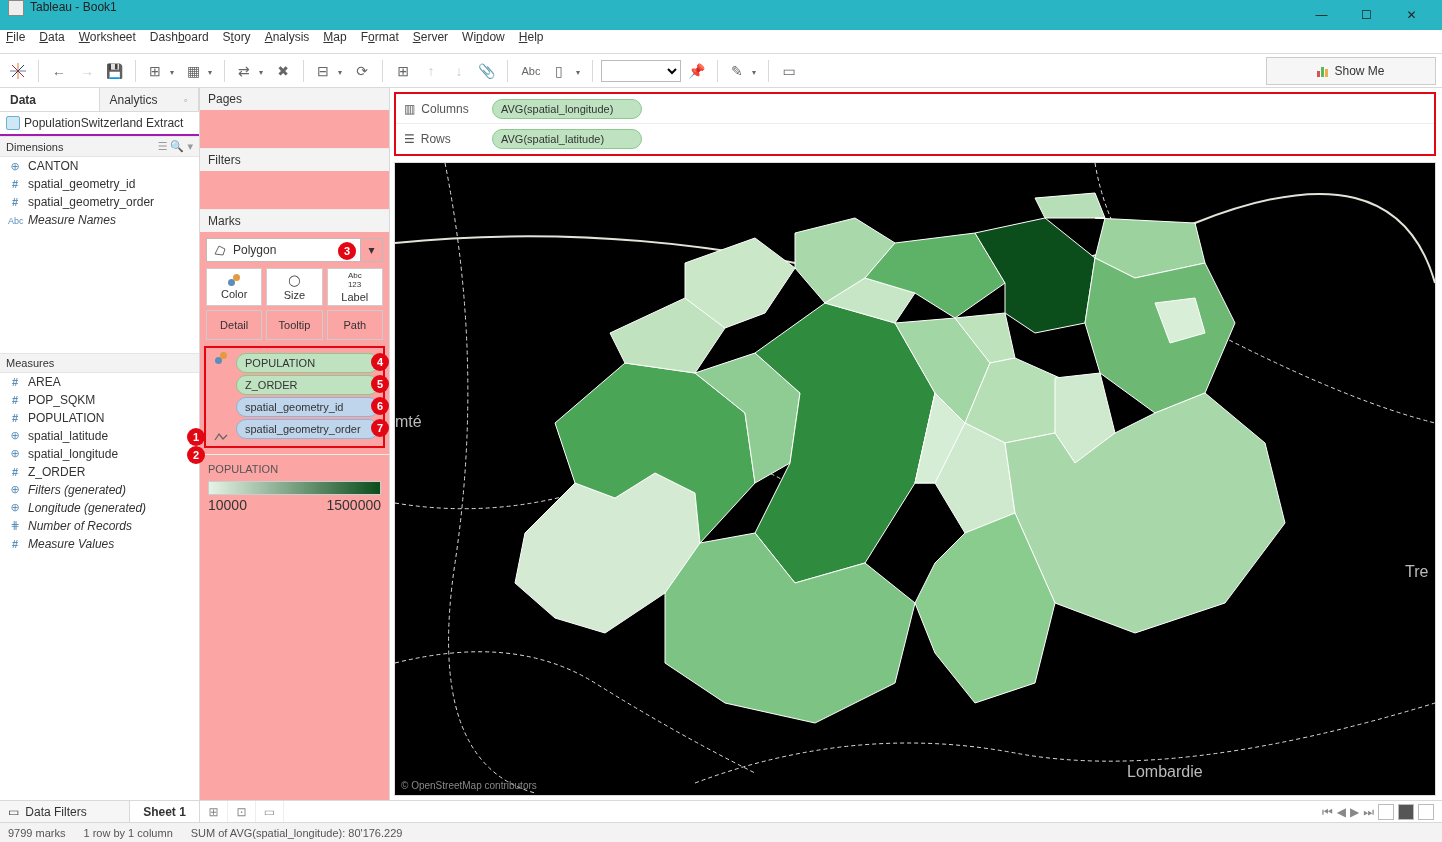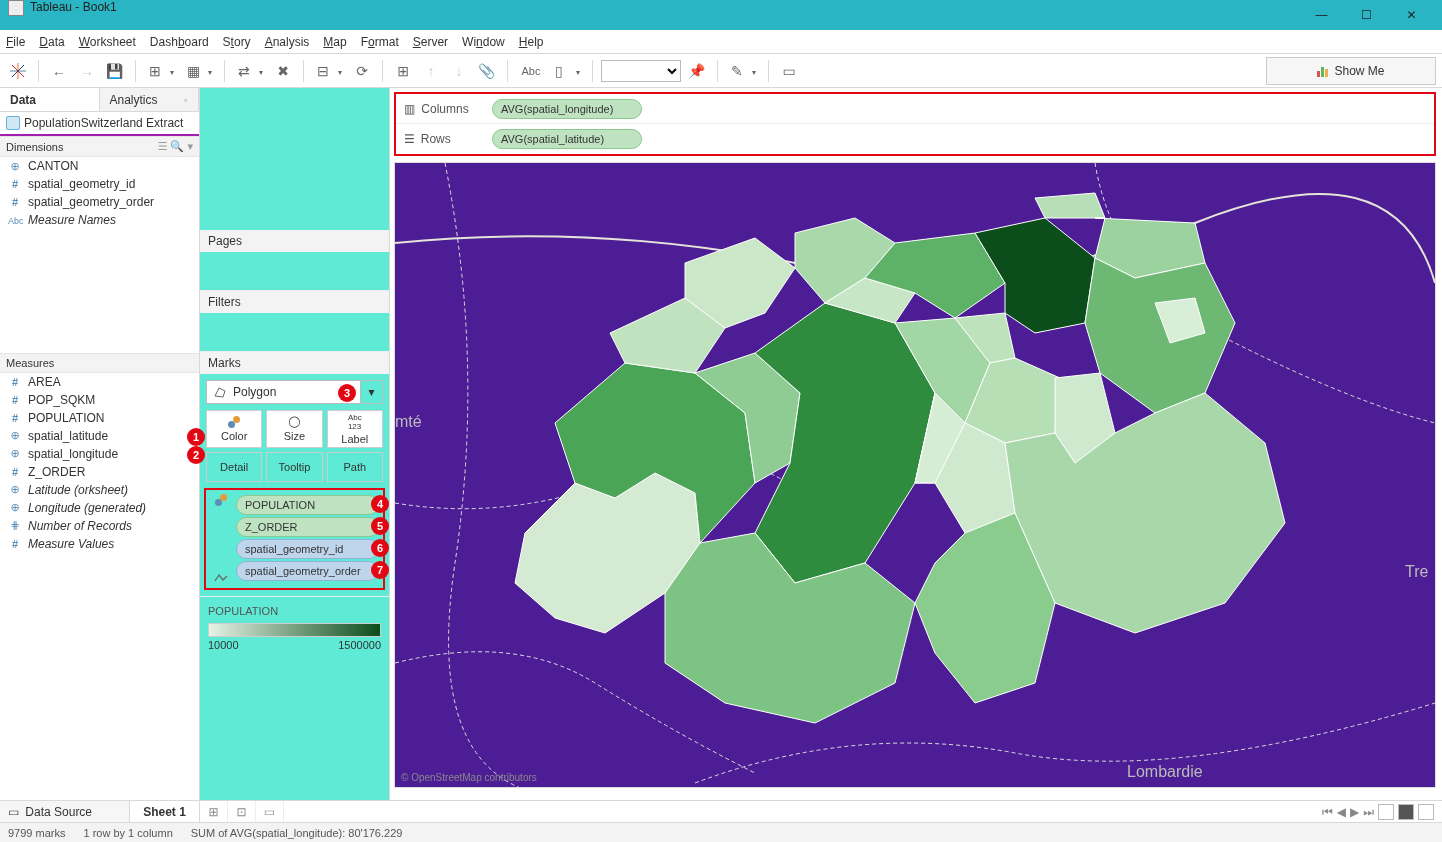--- a/index.html
+++ b/index.html
@@ -3,21 +3,21 @@
 <meta charset="utf-8">
 <style>
 * { box-sizing: border-box; margin: 0; padding: 0; font-family: "Segoe UI", Arial, sans-serif; }
 body { width: 1442px; height: 842px; overflow: hidden; background: #fff; font-size: 12px; color: #333; }
 
 .titlebar { height: 30px; background: #29b5c3; display: flex; align-items: flex-start; padding: 0 8px; color: #333; }
 .titlebar .app-icon { width: 16px; height: 16px; background: #eee; border: 1px solid #888; margin-right: 6px; display:inline-block; }
 .titlebar .title { flex: 1; font-size: 12px; color: #222; }
 .winbtn { width: 45px; height: 30px; display: flex; align-items: center; justify-content: center; color: #222; cursor: pointer; }
 
-.menubar { height: 24px; background: #fff; border-bottom: 1px solid #d9d9d9; display: flex; align-items: center; padding: 0 6px; gap: 14px; }
+.menubar { height: 24px; background: #fff; border-bottom: 1px solid #d9d9d9; display: flex; align-items: flex-start; padding: 0 6px; gap: 14px; }
 .menubar span { font-size: 12px; cursor: pointer; }
 .menubar span u { text-decoration: underline; }
 
 .toolbar { height: 34px; background: #fff; border-bottom: 1px solid #d9d9d9; display: flex; align-items: center; padding: 0 6px; gap: 4px; position: relative; }
 .tbtn { width: 24px; height: 24px; display:flex; align-items:center; justify-content:center; border:1px solid transparent; cursor:pointer; color:#666; border-radius:2px; font-size:14px;}
 .tbtn.drop { width: 34px; justify-content: flex-start; padding-left: 4px; position:relative; }
 .tbtn.drop::after { content:"▾"; font-size:8px; position:absolute; right:3px; top:8px; color:#666;}
 .tsep { width: 1px; height: 22px; background: #d9d9d9; margin: 0 4px; }
 .showme { position:absolute; right:6px; top:3px; width:170px; height:28px; border:1px solid #ccc; background:#f6f6f6; display:flex; align-items:center; justify-content:center; gap:6px; cursor:pointer;}
 .showme .cbar { display:flex; gap:1px; align-items:flex-end; height:12px;}
@@ -33,51 +33,51 @@
 .leftpane .tabs .tab { flex:1; display:flex; align-items:center; padding:0 10px; font-size:12px; border-right:1px solid #d9d9d9; background:#f3f3f3;}
 .leftpane .tabs .tab.active { background:#fff; font-weight:600;}
 .leftpane .ds { padding:4px 6px; border-bottom:2px solid #a21caf; display:flex; align-items:center; gap:4px;}
 .leftpane .section-hdr { background:#f3f3f3; padding:3px 6px; font-size:11px; display:flex; align-items:center; justify-content:space-between; border-top:1px solid #e5e5e5; border-bottom:1px solid #e5e5e5;}
 .leftpane .field { padding:2px 6px 2px 8px; display:flex; align-items:center; gap:6px; font-size:12px; cursor:pointer;}
 .leftpane .field .ico{width:14px;text-align:center;color:#5b8fb9;font-size:11px;}
 .leftpane .field.italic span.lbl{font-style:italic;}
 .leftpane .spacer{flex:1;}
 .ds .dsico{width:14px;height:14px;display:inline-block;background:#cfe8f5;border:1px solid #6fb0d5;border-radius:2px;position:relative;}
 
-.shelves { width: 190px; border-right:1px solid #d9d9d9; background:#5eead4; display:flex; flex-direction:column; padding:0;justify-content:center; }
+.shelves { width: 190px; border-right:1px solid #d9d9d9; background:#fca5a5; display:flex; flex-direction:column; padding:0; }
 .shelves .shelf { border-bottom:1px solid #eee; }
 .shelves .shelf-hdr { background:#f3f3f3; padding:4px 8px; font-size:12px; }
 .shelves .shelf-body { min-height:38px; padding:6px;}
 .marktype { margin:6px; display:flex; }
 .marktype .sel { flex:1; border:1px solid #bbb; height:24px; display:flex; align-items:center; padding:0 6px; gap:6px; background:#fff;}
 .marktype .dd { width:22px; border:1px solid #bbb; border-left:none; display:flex;align-items:center;justify-content:center;}
 .markbtns { display:grid; grid-template-columns:repeat(3,1fr); gap:4px; padding:0 6px;}
 .markbtns .mb { border:1px solid #ccc; height:38px; display:flex; flex-direction:column; align-items:center; justify-content:center; font-size:11px; gap:2px; cursor:pointer; background:#fff;}
 .markbtns2 { display:grid; grid-template-columns:repeat(3,1fr); gap:4px; padding:4px 6px 6px;}
 .markbtns2 .mb { border:1px solid #ccc; height:30px; display:flex; align-items:center; justify-content:center; font-size:11px; cursor:pointer;}
 .pills-area{border:2px solid #e30613; margin:0 4px 6px; padding:4px 4px 6px; position:relative;}
 .leftcol-icons{position:absolute;left:4px;top:4px;bottom:4px;width:22px;display:flex;flex-direction:column;justify-content:space-between;align-items:center;}
 .pillrow{margin-left:26px; height:22px; display:flex; align-items:center; position:relative;}
 .pill{flex:1;height:20px;border-radius:10px;display:flex;align-items:center;padding:0 8px;font-size:11px;}
 .pill.green{background:#bfe3c1;border:1px solid #8bc98f;}
 .pill.blue{background:#bfd5ec;border:1px solid #8fb3d7;}
 .numbadge{position:absolute;right:-10px;top:1px;width:18px;height:18px;border-radius:50%;background:#e30613;color:#fff;font-weight:bold;font-size:11px;display:flex;align-items:center;justify-content:center;z-index:5;}
 .legend{padding:8px;}
 .legend .leg-hdr{font-size:11px;color:#555;margin-bottom:6px;}
 .legend .bar{height:14px;background:linear-gradient(to right,#e6f3e6,#0b4d1b);border:1px solid #ccc;}
-.legend .labels{display:flex;justify-content:space-between;font-size:11px;margin-top:2px;}
+.legend .labels{display:flex;justify-content:space-between;font-size:14px;margin-top:2px;}
 
 .viewarea { flex:1; display:flex; flex-direction:column; background:#fff;}
 .colrow-shelves{border:2px solid #e30613; margin:4px 6px 2px 4px;}
 .crs-row{display:flex;align-items:center;height:30px;border-bottom:1px solid #eee;}
 .crs-row:last-child{border-bottom:none;}
 .crs-label{width:90px;display:flex;align-items:center;gap:6px;padding-left:8px;font-size:12px;color:#555;}
 .crs-pills{flex:1;display:flex;align-items:center;padding:0 6px;}
 .crs-pills .pill{flex:0 0 auto;width:150px;}
-.mapcanvas{flex:1;margin:4px 6px 12px 4px;border:1px solid #ddd;position:relative;background:#4c1d95;overflow:hidden;}
+.mapcanvas{flex:1;margin:4px 6px 4px 4px;border:1px solid #ddd;position:relative;background:#000000;overflow:hidden;}
 .bg-label{position:absolute;color:#bbb;font-size:16px;}
 .osm{position:absolute;left:6px;bottom:4px;font-size:10px;color:#888;}
 
 .tabstrip{height:22px;border-top:1px solid #d9d9d9;display:flex;align-items:stretch;}
 .tabstrip .dsbtn{width:130px;border-right:1px solid #d9d9d9;display:flex;align-items:center;gap:6px;padding:0 8px;font-size:12px;background:#f6f6f6;}
 .tabstrip .sheet{width:70px;border-right:1px solid #d9d9d9;display:flex;align-items:center;justify-content:center;font-size:12px;background:#fff;font-weight:600;}
 .tabstrip .tsbtn{width:28px;display:flex;align-items:center;justify-content:center;border-right:1px solid #eee;color:#888;cursor:pointer;}
 .tabstrip .spacer{flex:1;}
 .viewicons{display:flex;align-items:center;gap:4px;padding:0 8px;}
 .viewicons .vi{width:16px;height:16px;border:1px solid #bbb;cursor:pointer;}
@@ -240,21 +240,21 @@
           <span class="ico ico-globe"></span>
           <span class="lbl">spatial_longitude</span>
           <span class="numbadge annot-badge">2</span>
         </div>
         <div class="field">
           <span class="ico ico-hash"></span>
           <span class="lbl">Z_ORDER</span>
         </div>
         <div class="field italic">
           <span class="ico ico-globe"></span>
-          <span class="lbl">Latitude (orksheet)</span>
+          <span class="lbl">Filters (generated)</span>
         </div>
         <div class="field italic">
           <span class="ico ico-globe"></span>
           <span class="lbl">Longitude (generated)</span>
         </div>
         <div class="field italic">
           <span class="ico ico-dothash"></span>
           <span class="lbl">Number of Records</span>
         </div>
         <div class="field italic">
@@ -435,21 +435,21 @@
         </g>
       </svg>
       <div class="osm">© OpenStreetMap contributors</div>
     </div>
   </div>
 </div>
 
 <div class="tabstrip">
   <div class="dsbtn">
       <span>▭</span>
-      <span>Data Source</span>
+      <span>Data Filters</span>
     </div>
   <div class="sheet">Sheet 1</div>
   <div class="tsbtn">⊞</div>
   <div class="tsbtn">⊡</div>
   <div class="tsbtn">▭</div>
   <div class="spacer"></div>
   <div class="viewicons">
     <span style="color:#888;">⏮</span>
     <span style="color:#888;">◀</span>
     <span style="color:#888;">▶</span>

